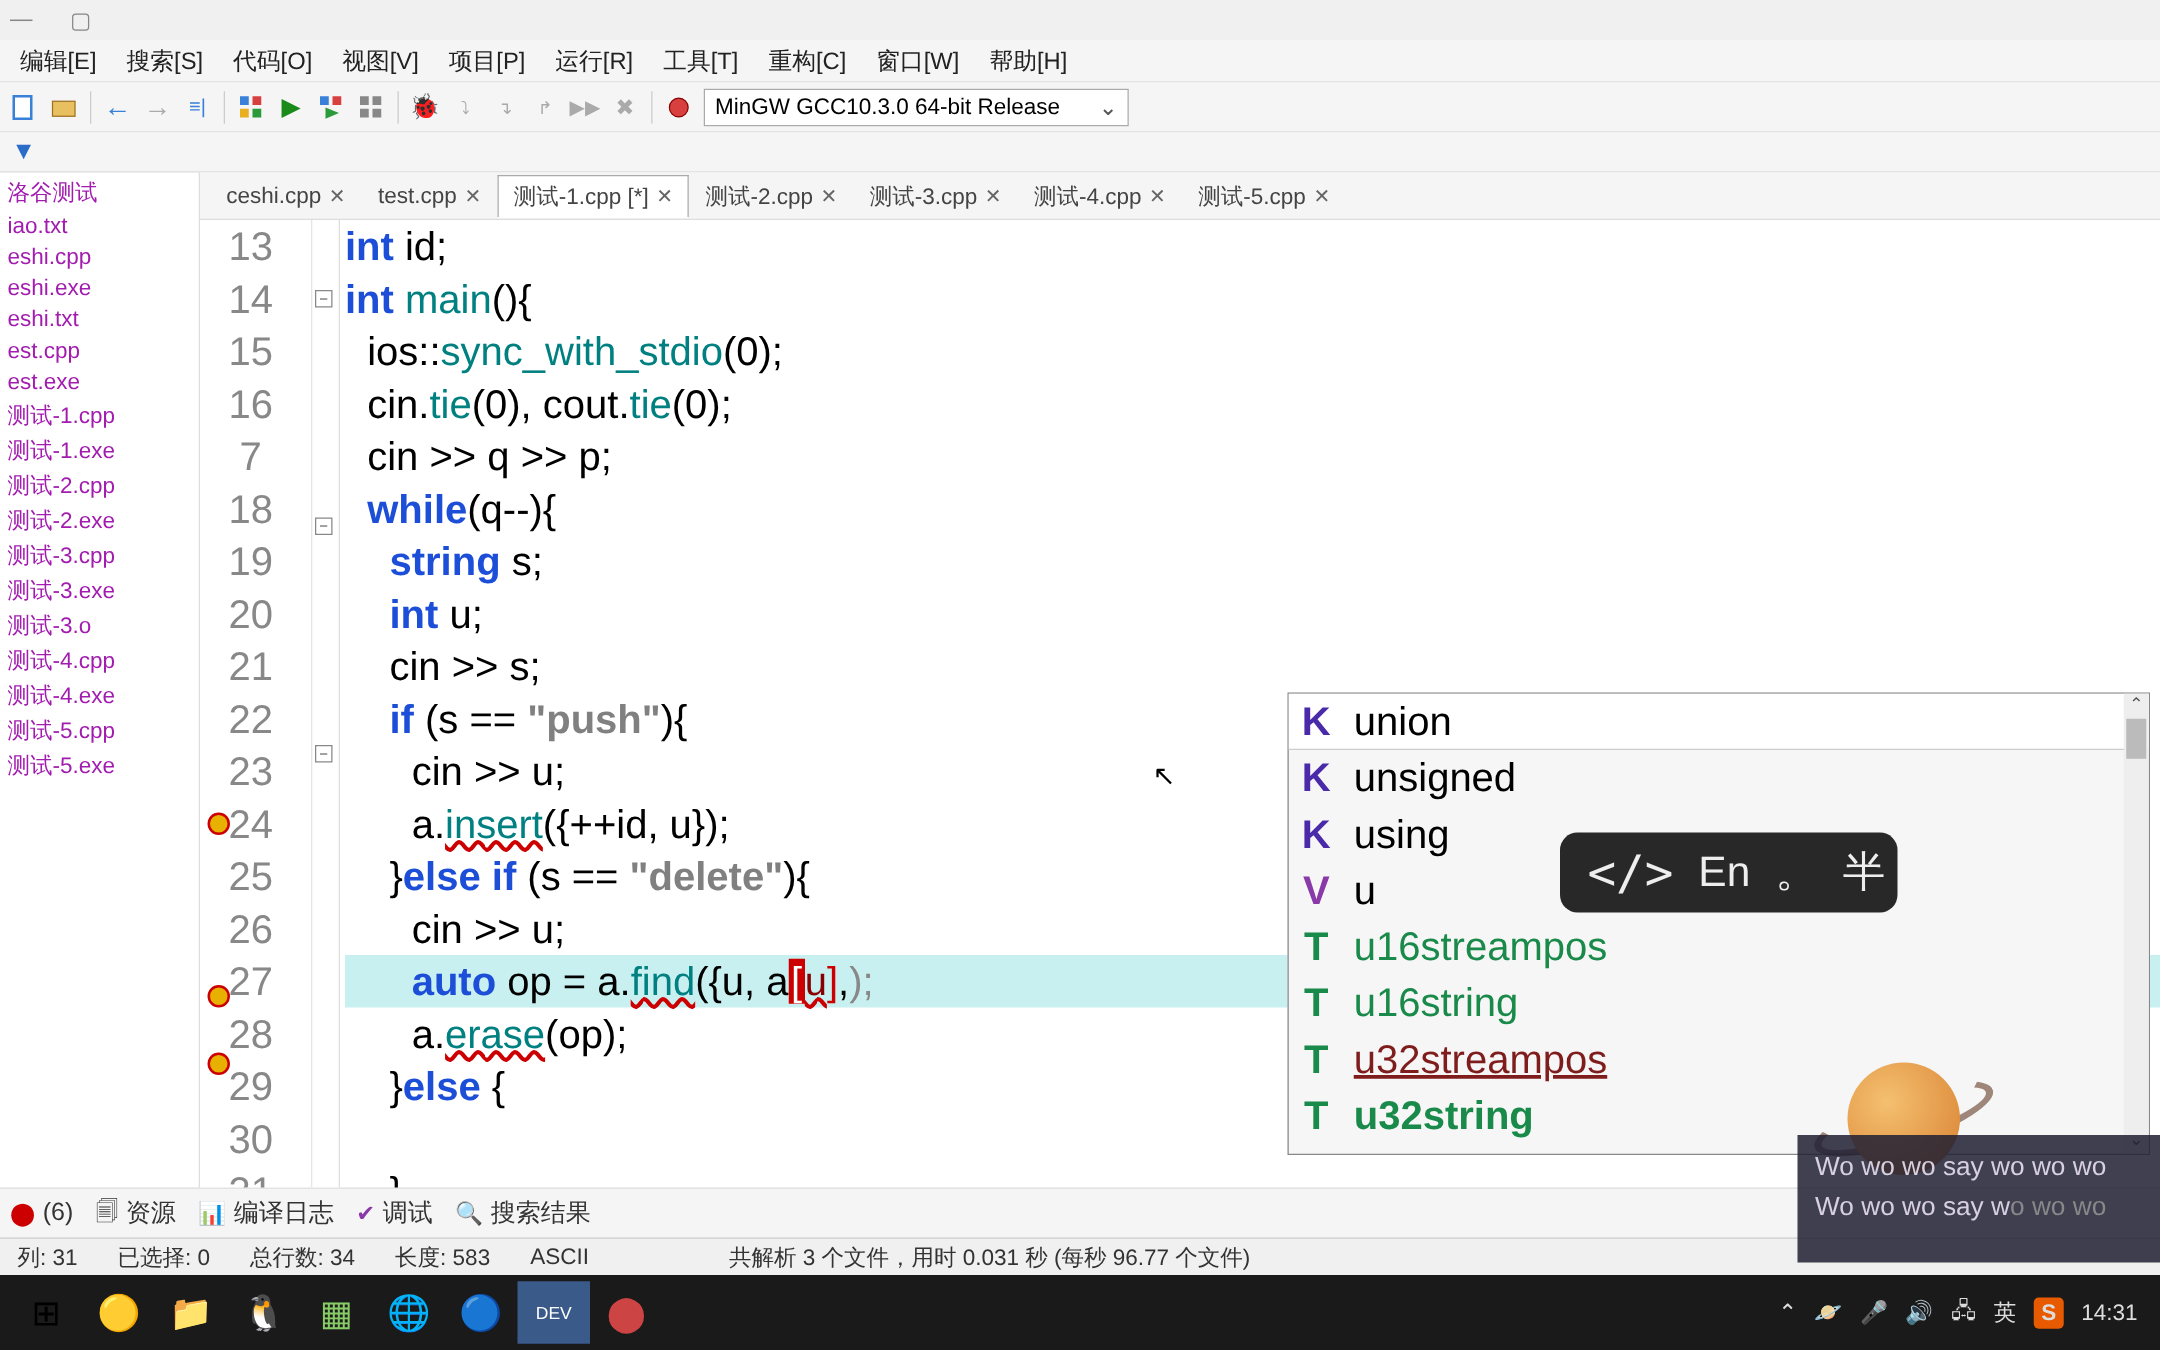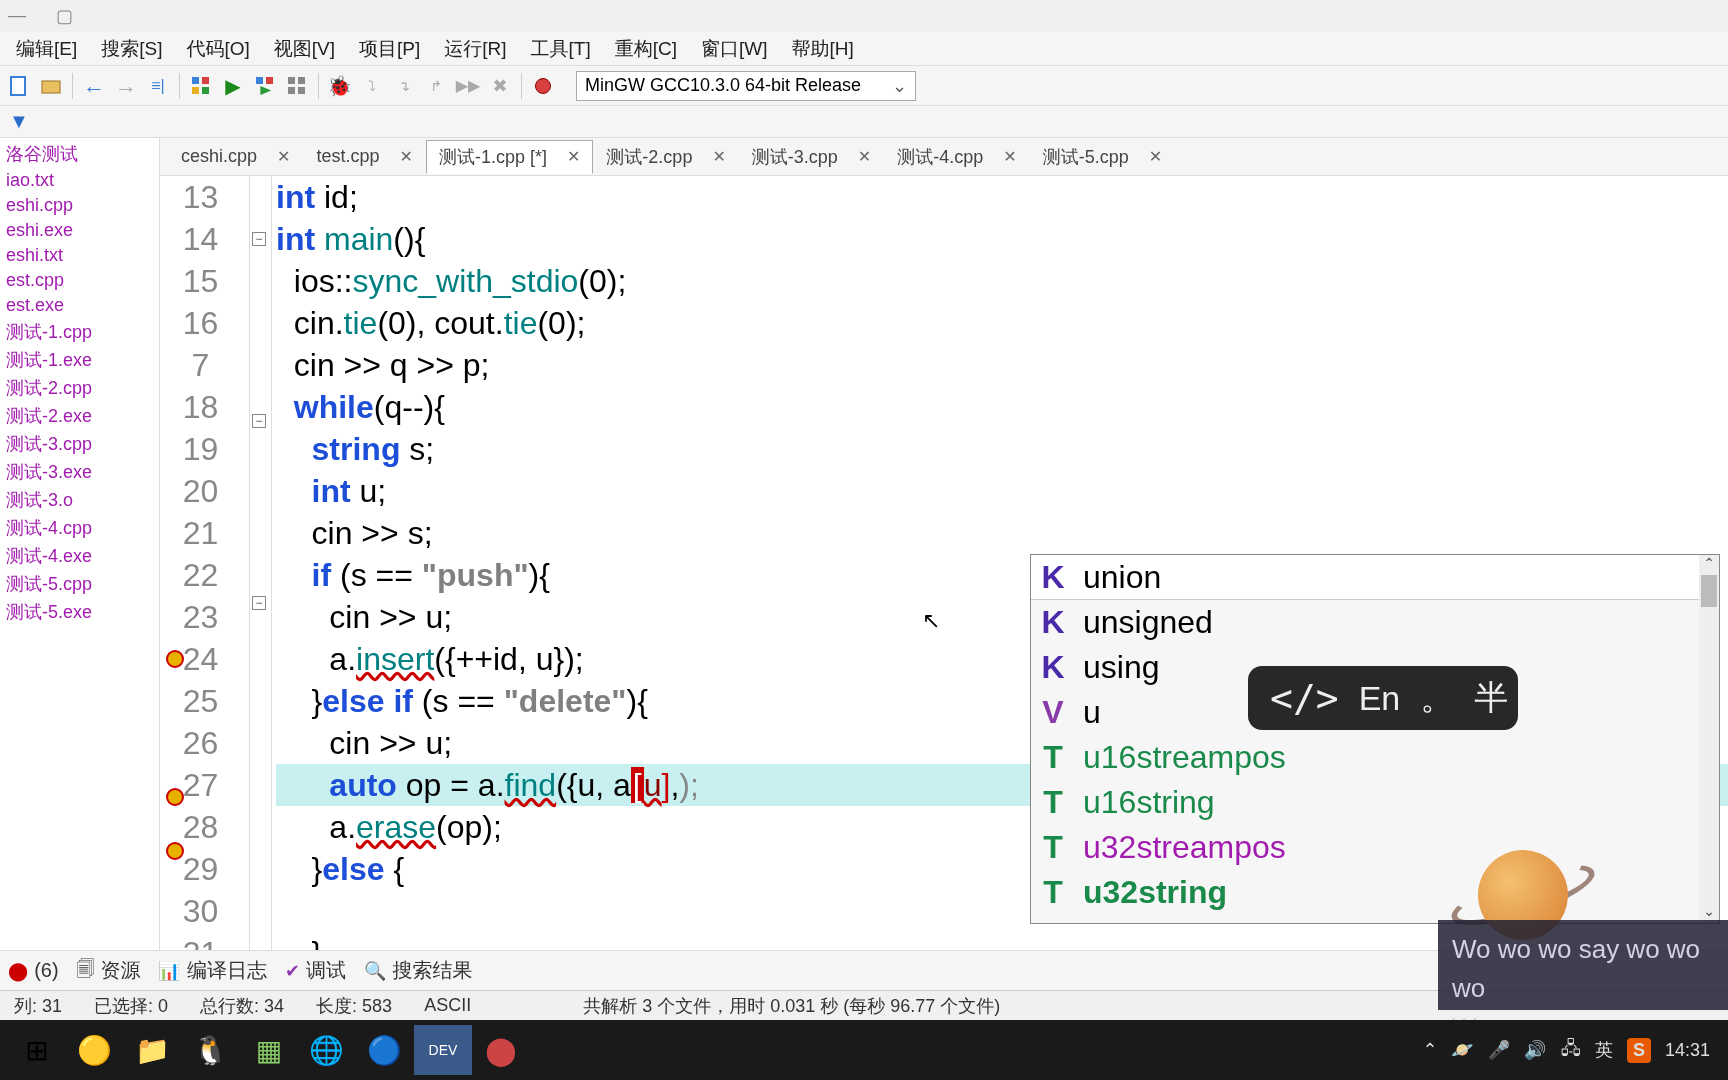--- a/index.html
+++ b/index.html
@@ -16,36 +16,36 @@
 
 
 .toolbar{height:40px;background:#f5f5f5;display:flex;align-items:center;padding:0 4px;gap:2px;border-bottom:1px solid #ddd}
 .tool-btn{width:30px;height:30px;display:flex;align-items:center;justify-content:center;border:1px solid transparent;cursor:pointer}
 .tool-sep{width:1px;height:26px;background:#ccc;margin:0 4px}
 .nav-arrow{font-size:22px;font-weight:bold}
 .blue{color:#3980d8}
 .gray{color:#aaa}
 .green{color:#1a8a1a}
 .bug-icon{color:#d97d1a;font-size:20px}
-.compiler-combo{width:340px;height:30px;border:1px solid #aaa;background:#fff;display:flex;align-items:center;padding:0 8px;font-size:18px;margin-left:16px;justify-content:space-between}
+.compiler-combo{width:340px;height:30px;border:1px solid #aaa;background:#fff;display:flex;align-items:center;padding:0 8px;font-size:18px;margin-left:3px;justify-content:space-between}
 .combo-arrow{color:#555}
 
 
 .toolbar2{height:32px;background:#f5f5f5;display:flex;align-items:center;padding:0 4px;border-bottom:1px solid #ddd}
 .funnel{color:#2a6cc8;font-size:20px}
 
 
 .main{display:flex;height:calc(100% - 32px - 34px - 40px - 32px - 40px - 30px - 60px)}
 .sidebar{width:160px;border-right:1px solid #ddd;overflow:hidden;padding-top:2px}
 .file-item{padding:2px 6px;font-size:18px;color:#a21caf;white-space:nowrap;cursor:pointer}
 
 
 .editor-col{flex:1;display:flex;flex-direction:column}
 .tabs{height:38px;display:flex;align-items:center;border-bottom:1px solid #ddd;background:#f5f5f5;padding-left:8px}
-.tab{display:flex;align-items:center;padding:4px 12px;font-size:18px;color:#444;gap:20px;cursor:pointer;border:1px solid transparent}
+.tab{display:flex;align-items:center;padding:4px 12px;font-size:18px;color:#444;gap:6px;cursor:pointer;border:1px solid transparent}
 .tab.active{background:#fff;border:1px solid #aaa;border-bottom:1px solid #fff}
 .tab-close{font-size:16px;color:#666;cursor:pointer}
 
 
 .editor{flex:1;display:flex;font-family:Consolas,"Courier New",monospace;font-size:32px;overflow:hidden;position:relative}
 .gutter{width:90px;background:#fff;text-align:center;padding-right:8px;color:#888;border-right:1px solid #ddd;position:relative}
 .bp-col{position:absolute;left:0;top:0;width:30px;height:100%}
 .bp{width:18px;height:18px;border-radius:50%;background:#e8b000;border:2px solid #c00;margin-left:6px}
 .fold-col{width:22px;background:#fff;border-right:1px solid #ddd;position:relative}
 .fold-mark{width:14px;height:14px;border:1px solid #888;font-size:12px;line-height:12px;text-align:center;color:#555;margin-left:2px}
@@ -89,21 +89,21 @@
 
 .ime-bar{position:absolute;right:210px;top:666px;width:270px;height:64px;background:#282828;border-radius:14px;display:flex;align-items:center;gap:20px;padding:0 22px;color:#eee;font-size:34px}
 .ime-code{font-family:monospace;font-size:38px}
 
 
 .planet-overlay{position:absolute;right:140px;bottom:120px;width:130px;height:130px}
 .planet{width:90px;height:90px;border-radius:50%;background:radial-gradient(circle at 35% 35%,#f4c070,#d88030);position:absolute;left:20px;top:20px}
 .ring{width:150px;height:40px;border:6px solid rgba(100,60,40,.6);border-radius:50%;position:absolute;left:-10px;top:45px;transform:rotate(-18deg);border-top-color:transparent}
 
 
-.lyrics{position:absolute;right:0;bottom:70px;width:290px;height:90px;background:rgba(30,30,50,.85);color:#d8d0e0;font-size:26px;padding:10px 14px;line-height:1.5}
+.lyrics{position:absolute;right:0;bottom:70px;width:290px;height:102px;background:rgba(30,30,50,.85);color:#d8d0e0;font-size:21px;padding:10px 14px;line-height:1.5}
 .lyrics .faded{color:#888}
 
 
 .mouse-cursor{position:absolute;left:922px;top:608px;font-size:22px;color:#000;pointer-events:none}
 </style>
 </head>
 <body>
 
 <div class="title-bar">
   <div class="window-controls">
@@ -334,21 +334,21 @@
           <div class="ac-item">
             <span class="ac-kind ac-T">T</span>
             <span style="color: rgb(26, 138, 74); text-align: right;">u16streampos</span>
           </div>
           <div class="ac-item">
             <span class="ac-kind ac-T">T</span>
             <span style="color: rgb(26, 138, 74);">u16string</span>
           </div>
           <div class="ac-item">
             <span class="ac-kind ac-T">T</span>
-            <span style="color: #a21caf;">u32streampos</span>
+            <span style="color: #7f1d1d; text-decoration: underline;">u32streampos</span>
           </div>
           <div class="ac-item">
             <span class="ac-kind ac-T">T</span>
             <span style="color: rgb(26, 138, 74); font-weight: bold;">u32string</span>
           </div>
           <div class="ac-scroll">
           <div class="ac-scroll-up">⌃</div>
           <div class="ac-scroll-thumb"></div>
           <div class="ac-scroll-dn">⌄</div>
         </div>

